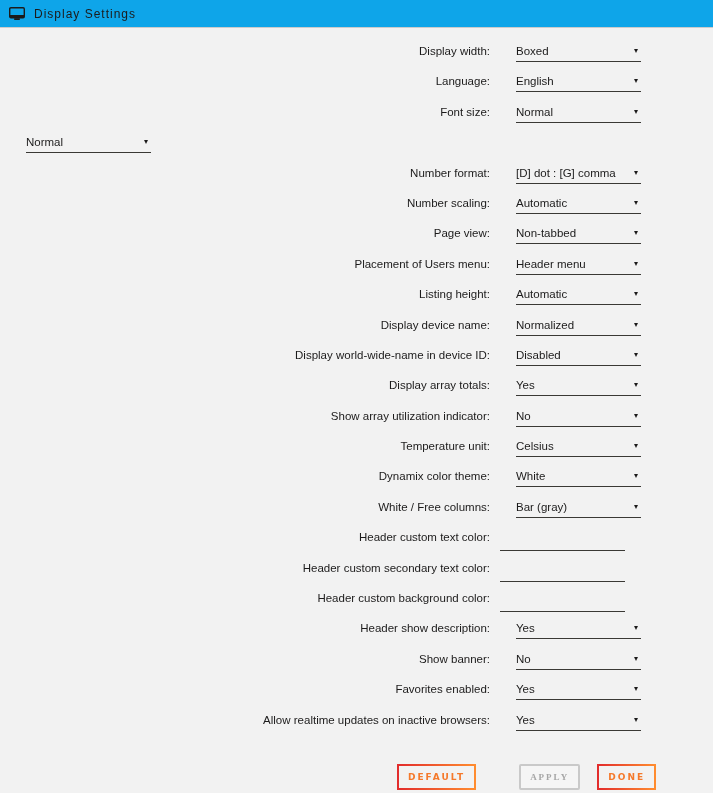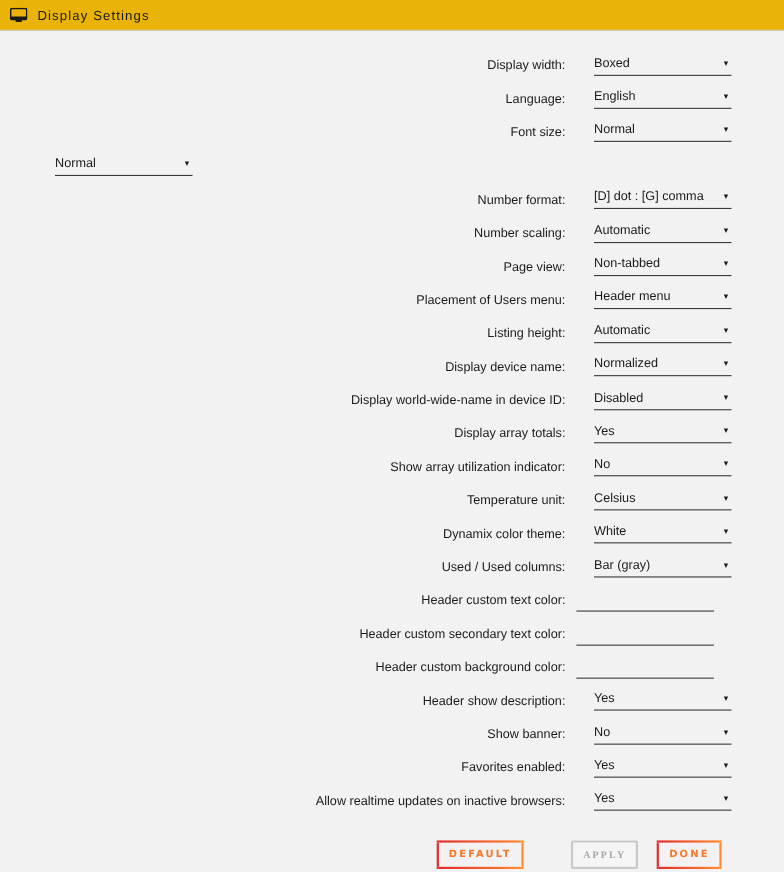--- a/index.html
+++ b/index.html
@@ -6,40 +6,39 @@
   body {
     width: 713px;
     height: 793px;
     background: #f2f2f2;
     font-family: "Liberation Sans", sans-serif;
     color: #1c1b1b;
     overflow: hidden;
   }
   .titlebar {
     height: 27px;
-    background: #eab308;
+    background: #0ea5e9;
     border-bottom: 1px solid #cccccc;
     display: flex;
     align-items: center;
     padding-left: 9px;
   }
   .title-icon { display: flex; align-items: center; }
   .title-icon svg { display: block; }
   .title-text {
     font-size: 12px;
     letter-spacing: 1px;
     margin-left: 9px;
     color: #1c1b1b;
   }
   .form { padding-top: 17px; }
   .row {
     display: flex;
     height: 30.4px;
-    align-items: center;
-    padding-left: 24px;
+    align-items: flex-start;
   }
   .row-label {
     width: 490px;
     text-align: right;
     font-size: 11.5px;
     color: #1c1b1b;
     white-space: nowrap;
   }
   .select {
     width: 125px;
@@ -221,21 +220,21 @@
         </div>
       </div>
       <div class="row">
         <div class="row-label">Dynamix color theme:</div>
         <div class="select">
           <span class="select-value">White</span>
           <span class="caret">▾</span>
         </div>
       </div>
       <div class="row">
-        <div class="row-label">Used / Used columns:</div>
+        <div class="row-label">White / Free columns:</div>
         <div class="select">
           <span class="select-value">Bar (gray)</span>
           <span class="caret">▾</span>
         </div>
       </div>
       <div class="row">
         <div class="row-label">Header custom text color:</div>
         <input type="text" class="text-input" style="">
       </div>
       <div class="row">

